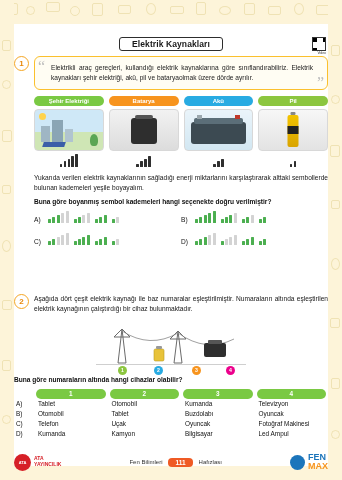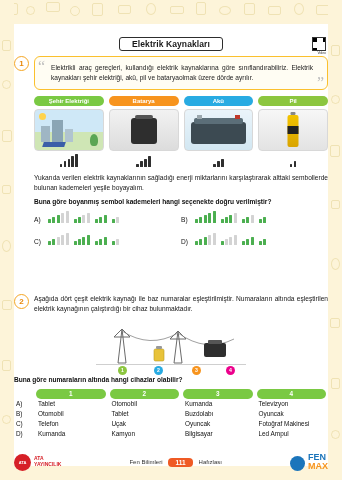--- a/index.html
+++ b/index.html
@@ -179,21 +179,21 @@
   .logo-left .mark {
     width:17px;height:17px;border-radius:50%;background:#d62027;color:#fff;
     font-size:4px;display:flex;align-items:center;justify-content:center;font-weight:bold;
   }
   .logo-left .txt { font-size:5px; font-weight:bold; color:#d62027; line-height:1.15; }
   .footer-center { display:flex; align-items:center; gap:6px; font-size:6px; color:#333; }
   .pagebox {
     background:#ef5a24; color:#fff; font-size:6.5px; font-weight:bold;
     border-radius:4px; padding:1px 7px;
   }
-  .logo-right { display:flex; align-items:flex-end; gap:3px; }
+  .logo-right { display:flex; align-items:center; gap:3px; }
   .logo-right .fen { font-size:9px; font-weight:bold; color:#1b75bb; line-height:1; }
   .logo-right .max { font-size:9px; font-weight:bold; color:#f7941e; line-height:1; }
   .swoosh { width:15px;height:15px;border-radius:50%;background:#1b75bb;}
 </style>
 </head>
 <body>
 
 <div class="page">
 
   <div class="doodle-top">

